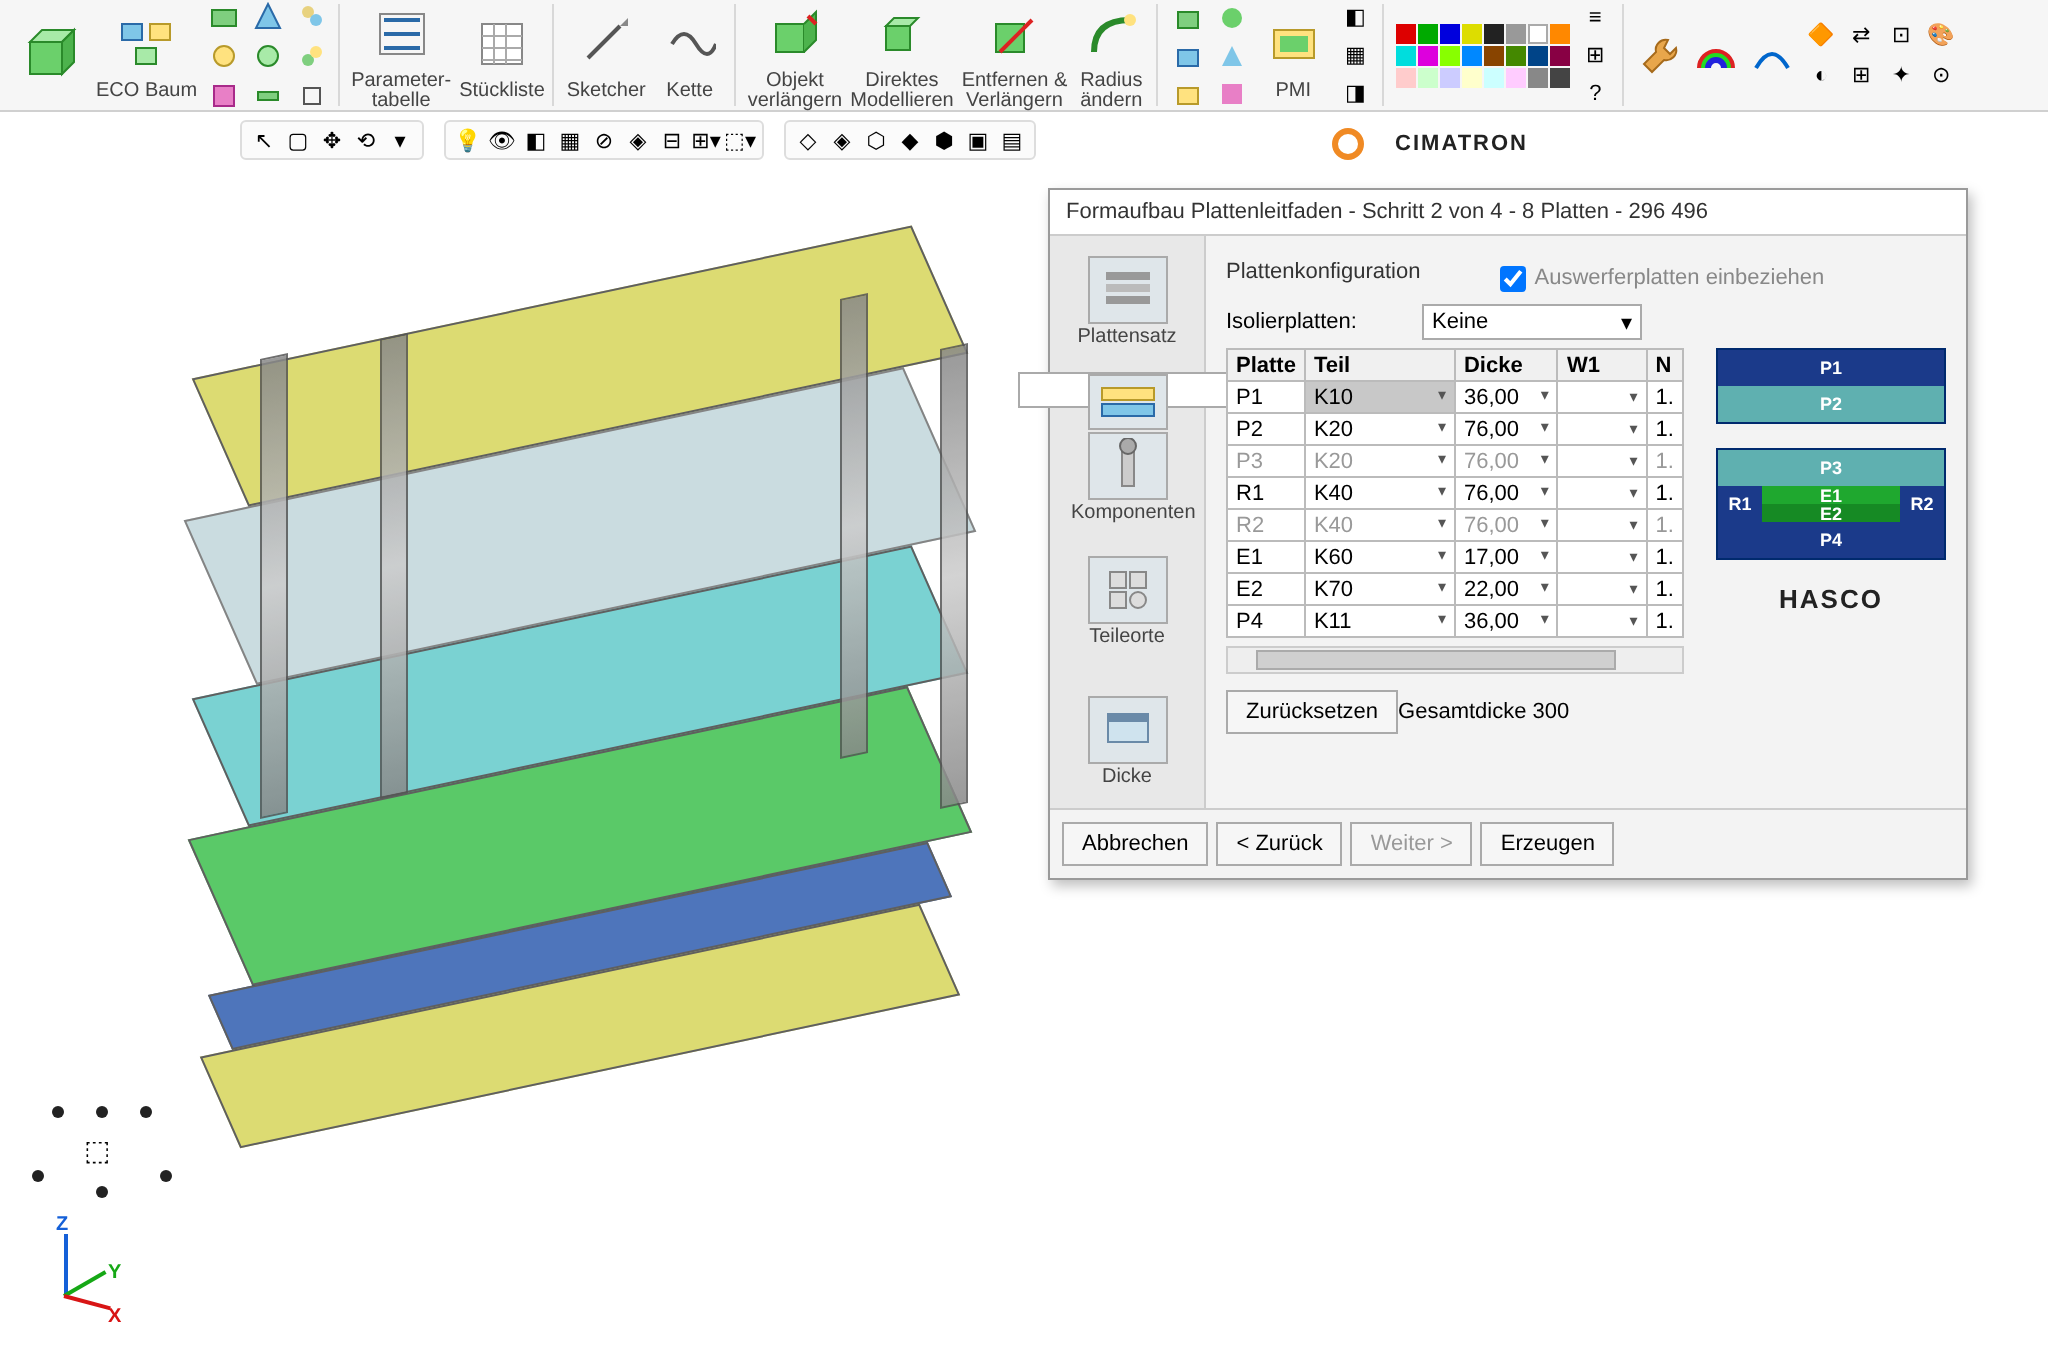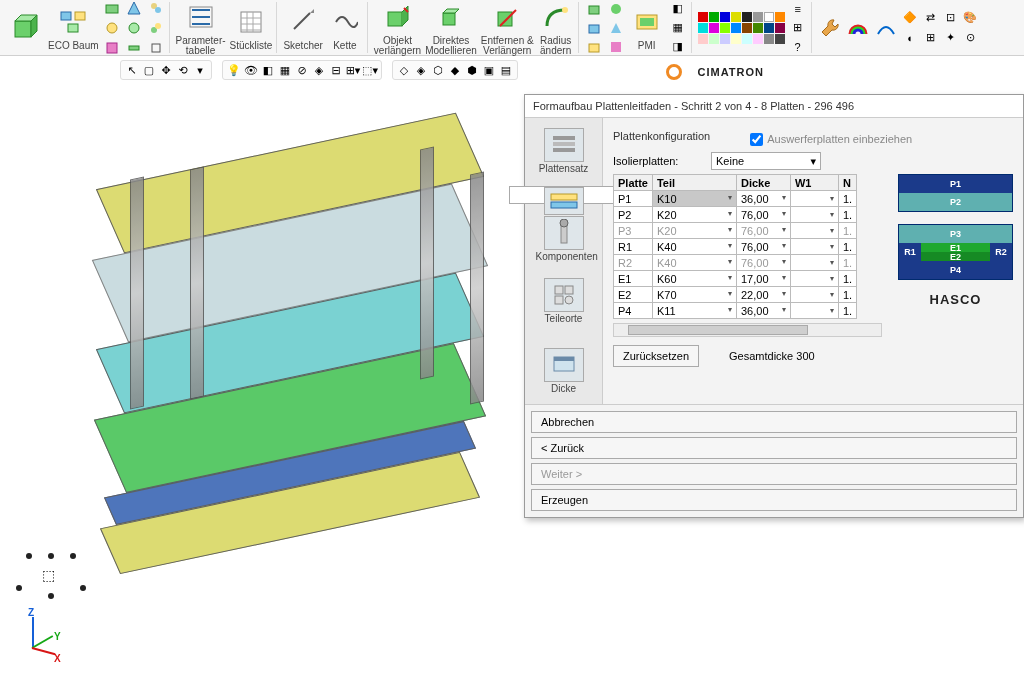--- a/index.html
+++ b/index.html
@@ -42,21 +42,21 @@
 
   .axes { position:absolute; left:10px; bottom:10px; width:60px; height:60px; }
   .axes .z { position:absolute; left:22px; top:4px; width:2px; height:30px; background:#1560d8; }
   .axes .y { position:absolute; left:22px; top:34px; width:24px; height:2px; background:#16a816; transform:rotate(-30deg); transform-origin:left center;}
   .axes .x { position:absolute; left:22px; top:34px; width:24px; height:2px; background:#d81515; transform:rotate(15deg); transform-origin:left center;}
   .axes span { position:absolute; font-size:10px; font-weight:bold; }
   .navpad { position:absolute; left:16px; bottom:80px; width:70px; height:50px; }
   .navpad .dot { position:absolute; width:6px; height:6px; background:#222; border-radius:50%; }
 
   
-  .dialog { position:absolute; left:524px; top:94px; width:500px; background:#f3f3f3; border:1px solid #9a9a9a; box-shadow:2px 3px 6px rgba(0,0,0,.25);}
+  .dialog { position:absolute; left:524px; top:94px; width:460px; background:#f3f3f3; border:1px solid #9a9a9a; box-shadow:2px 3px 6px rgba(0,0,0,.25);}
   .dlg-title { padding:5px 8px; background:#fff; color:#333; border-bottom:1px solid #ccc; font-size:11px; }
   .dlg-body { display:flex; }
   .dlg-side { width:78px; background:#e8e8e8; border-right:1px solid #ccc; display:flex; flex-direction:column; align-items:center; padding:6px 0; gap:8px;}
   .side-item { display:flex; flex-direction:column; align-items:center; gap:2px; padding:4px; width:66px;}
   .side-item.sel { background:#fff; border:1px solid #aaa; }
   .side-icn { width:40px; height:34px; background:#dfe6ea; border:1px solid #aaa; display:flex; align-items:center; justify-content:center; }
   .dlg-main { flex:1; padding:8px 10px; }
   .cfg-title { font-size:11px; color:#333; margin-bottom:6px; }
   .row { display:flex; align-items:center; gap:8px; margin:4px 0; }
   .chk { display:flex; align-items:center; gap:4px; color:#888; }
@@ -65,24 +65,24 @@
   table { border-collapse:collapse; background:#fff; font-size:10px; }
   th, td { border:1px solid #bbb; padding:1px 4px; height:16px; }
   th { background:#f0f0f0; text-align:left; }
   .dd::after { content:"▾"; float:right; color:#555; font-size:8px; margin-left:4px;}
   .dim td { color:#999; }
   .diagram { width:115px; margin-left:6px; }
   .dg-box { border:1px solid #002a6e; margin-bottom:12px; }
   .dg-row { display:flex; height:18px; }
   .dg-cell { flex:1; display:flex; align-items:center; justify-content:center; color:#fff; font-size:9px; font-weight:bold; }
   .hasco { text-align:center; font-weight:bold; font-size:13px; margin-top:4px; letter-spacing:1px; color:#222;}
-  .dlg-btns { display:flex; justify-content:flex-end; gap:4px; padding:6px; border-top:1px solid #ccc;flex-direction:column; }
+  .dlg-btns { display:flex; justify-content:flex-start; gap:4px; padding:6px; border-top:1px solid #ccc; }
   .btn { background:#f6f6f6; border:1px solid #aaa; padding:2px 9px; font-size:11px; height:22px; display:flex; align-items:center;}
   .btn.dis { color:#999; }
-  .reset-row { display:flex; align-items:center; gap:30px; margin-top:8px;}
+  .reset-row { display:flex; align-items:center; margin-top:8px;}
   .scroll { height:14px; background:#eee; border:1px solid #ccc; margin-top:4px; position:relative;}
   .scroll .thumb{ position:absolute; left:14px; top:1px; height:10px; width:180px; background:#cfcfcf; border:1px solid #aaa;}
 </style>
 </head>
 <body>
 
 <div class="ribbon">
   <div class="ribbon-group">
     <div class="rg-col">
       <div class="big-btn">

